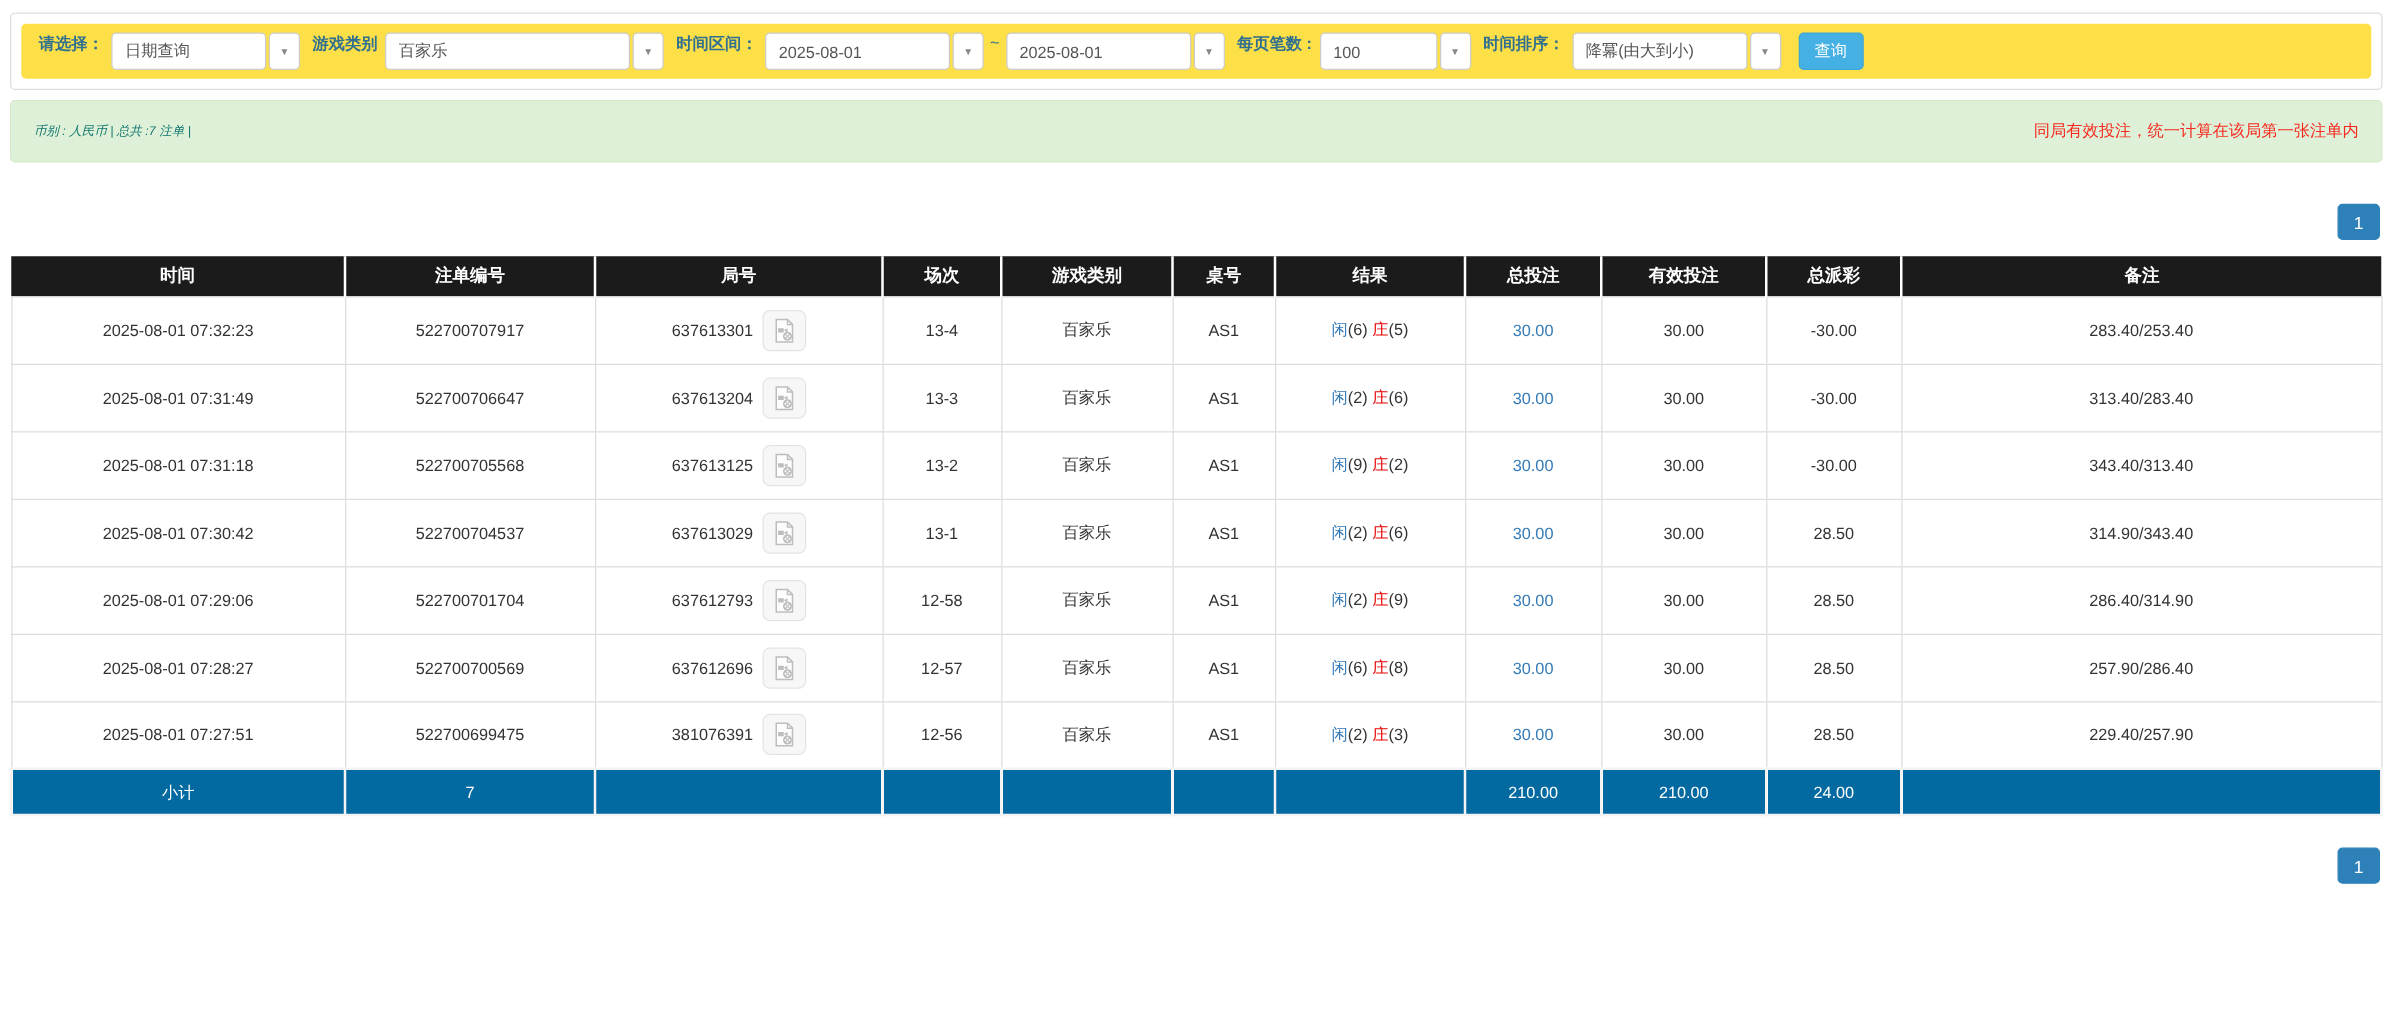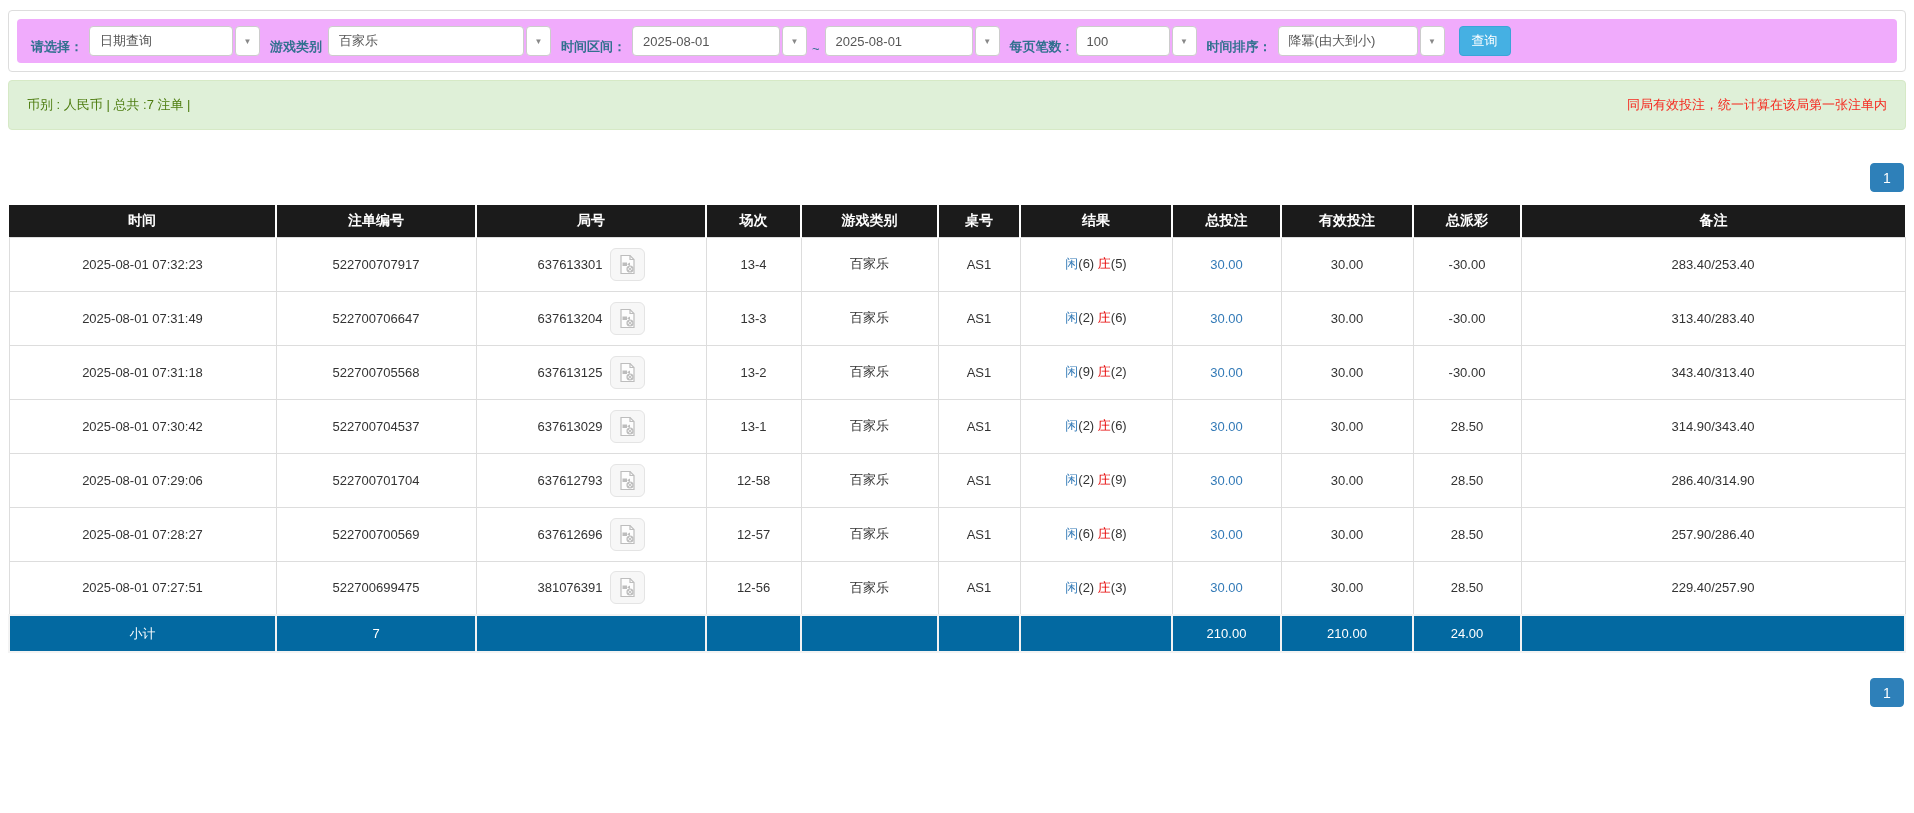--- a/index.html
+++ b/index.html
@@ -11,22 +11,22 @@
   .page { padding: 10px 8px 0 8px; }
 
   .page-title { font-size: 21px; font-weight: 400; color: #333; margin: 2px 0 14px 2px; }
 
   
   .filter-box {
     border: 1px solid #ddd; border-radius: 4px; background: #fff;
     padding: 8px; margin-bottom: 8px;
   }
   .filter-bar {
-    background: #f0abfc; border-radius: 4px; padding: 7px 12px;
-    display: flex; align-items: flex-end;
+    background: #fde047; border-radius: 4px; padding: 7px 12px;
+    display: flex; align-items: flex-start;
   }
   .f-label { font-size: 13px; font-weight: bold; color: #31708f; white-space: nowrap; margin: 0 6px 0 10px; }
   .combo { display: inline-flex; align-items: center; }
   .combo-input {
     height: 30px; background: #fff; border: 1px solid #ccc; border-radius: 4px;
     font-size: 13px; color: #555; display: inline-flex; align-items: center;
     padding: 0 10px; white-space: nowrap;
   }
   .combo-arrow {
     height: 30px; width: 25px; margin-left: 2px; background: #fff;
@@ -38,21 +38,21 @@
   .search-btn {
     margin-left: 14px; background: #45b0e3; color: #fff; border: 1px solid #3aa5d8;
     border-radius: 4px; font-size: 13px; height: 30px; padding: 0 12px; cursor: pointer;
   }
 
   
   .summary-bar {
     background: #dff0d8; border: 1px solid #d6e9c6; border-radius: 4px;
     padding: 15px 18px; display: flex; justify-content: space-between; align-items: center;
   }
-  .summary-left { font-size: 13px; color: #4d7c0f; }
+  .summary-left { font-size: 10px; color: #0f766e; font-style: italic; }
   .summary-note { font-size: 13px; color: #f5291f; }
 
   
   .pag-row { display: flex; justify-content: flex-end; }
   .pag-top { margin: 33px 2px 13px 0; }
   .pag-bottom { margin: 25px 2px 0 0; }
   .page-btn {
     min-width: 34px; height: 29px; background: #2e80b9; color: #fff;
     border: 1px solid #2e80b9; border-radius: 4px; font-size: 14px;
     display: inline-flex; align-items: center; justify-content: center; cursor: pointer;
@@ -87,21 +87,21 @@
 </head>
 <body>
 
 <div class="page">
 
 
   <div class="filter-box">
     <div class="filter-bar">
       <span class="f-label" style="margin-left:2px">请选择：</span>
       <span class="combo">
-        <span class="combo-input" style="width:144px">日期查询</span>
+        <span class="combo-input" style="width:124px">日期查询</span>
         <span class="combo-arrow">▼</span>
       </span>
 
       <span class="f-label">游戏类别</span>
       <span class="combo">
         <span class="combo-input" style="width:196px">百家乐</span>
         <span class="combo-arrow">▼</span>
       </span>
 
       <span class="f-label">时间区间：</span>

